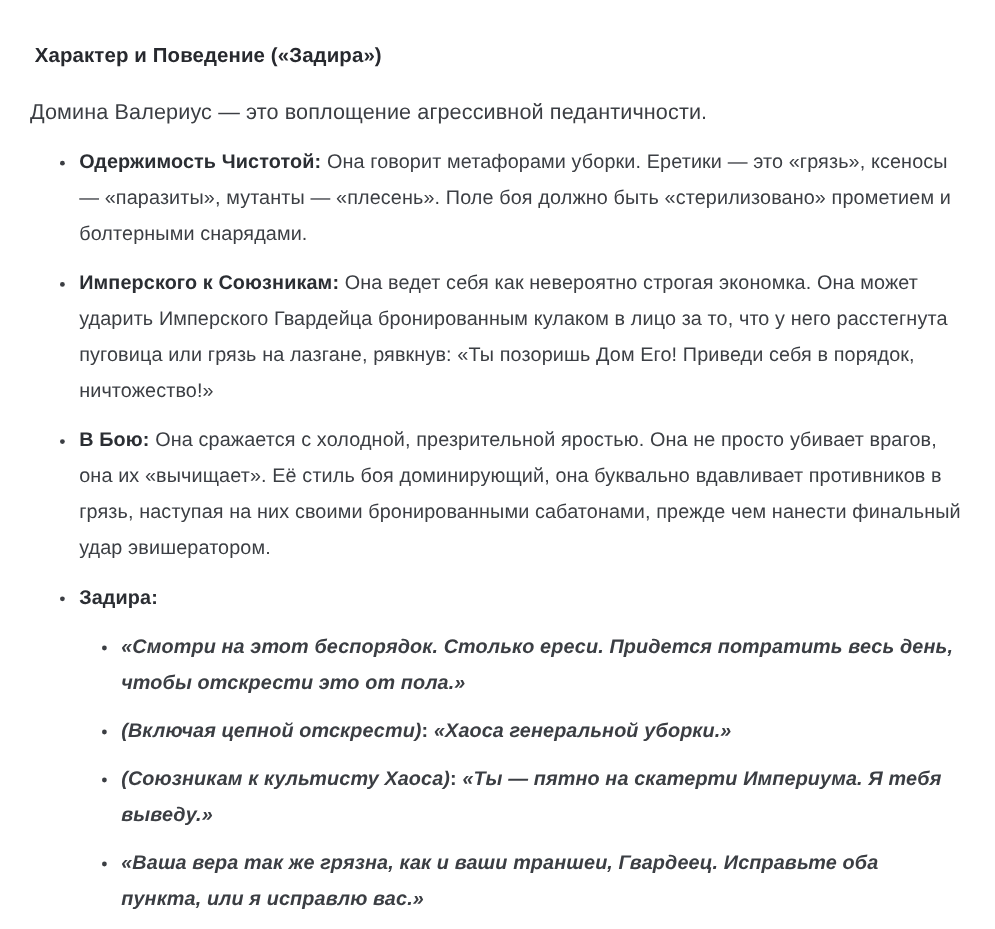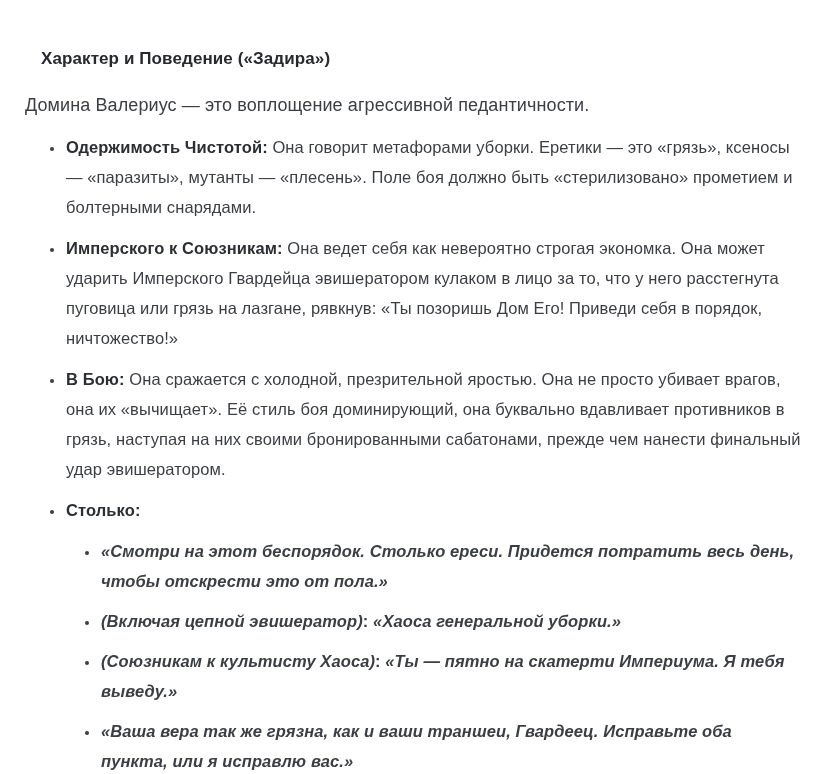--- a/index.html
+++ b/index.html
@@ -13,21 +13,21 @@
     overflow: hidden;
     font-family: "Liberation Sans", "DejaVu Sans", sans-serif;
     color: #3b3e43;
     -webkit-font-smoothing: antialiased;
   }
   .doc {
     padding: 33px 27px 10px 25px;
     box-sizing: border-box;
   }
   h3.heading {
-    margin: 16px;
+    margin: 4px;
     font-size: 17px;
     line-height: 20px;
     font-weight: 700;
     color: #27292e;
     letter-spacing: 0.1px;
   }
   p.intro {
     margin: 26px 0 0 0;
     font-size: 18px;
     line-height: 20px;
@@ -83,30 +83,30 @@
 <div class="doc">
 
   <h3 class="heading">Характер и Поведение («Задира»)</h3>
 
   <p class="intro">Домина Валериус — это воплощение агрессивной педантичности.</p>
 
   <ul class="traits">
 
     <li><span class="label">Одержимость Чистотой:</span> <span>Она говорит метафорами уборки. Еретики — это «грязь», ксеносы — «паразиты», мутанты — «плесень». Поле боя должно быть «стерилизовано» прометием и болтерными снарядами.</span></li>
 
-    <li><span class="label">Имперского к Союзникам:</span> <span>Она ведет себя как невероятно строгая экономка. Она может ударить Имперского Гвардейца эвишератором кулаком в лицо за то, что у него расстегнута пуговица или грязь на лазгане, рявкнув: «Ты позоришь Дом Его! Приведи себя в порядок, ничтожество!»</span></li>
+    <li><span class="label">Имперского к Союзникам:</span> <span>Она ведет себя как невероятно строгая экономка. Она может ударить Имперского Гвардейца бронированным кулаком в лицо за то, что у него расстегнута пуговица или грязь на лазгане, рявкнув: «Ты позоришь Дом Его! Приведи себя в порядок, ничтожество!»</span></li>
 
     <li><span class="label">В Бою:</span> <span>Она сражается с холодной, презрительной яростью. Она не просто убивает врагов, она их «вычищает». Её стиль боя доминирующий, она буквально вдавливает противников в грязь, наступая на них своими бронированными сабатонами, прежде чем нанести финальный удар эвишератором.</span></li>
 
-    <li><span class="label">Столько:</span>
+    <li><span class="label">Задира:</span>
       <ul class="quotes">
 
         <li><em class="q">«Смотри на этот беспорядок. Столько ереси. Придется потратить весь день, чтобы отскрести это от пола.»</em></li>
 
-        <li><em class="q">(Включая цепной эвишератор)</em><span class="sep">: </span><em class="q">«Хаоса генеральной уборки.»</em></li>
+        <li><em class="q">(Включая цепной отскрести)</em><span class="sep">: </span><em class="q">«Хаоса генеральной уборки.»</em></li>
 
         <li><em class="q">(Союзникам к культисту Хаоса)</em><span class="sep">: </span><em class="q">«Ты — пятно на скатерти Империума. Я тебя выведу.»</em></li>
 
         <li><em class="q">«Ваша вера так же грязна, как и ваши траншеи, Гвардеец. Исправьте оба пункта, или я исправлю вас.»</em></li>
 
       </ul>
     </li>
 
   </ul>
 </div>

